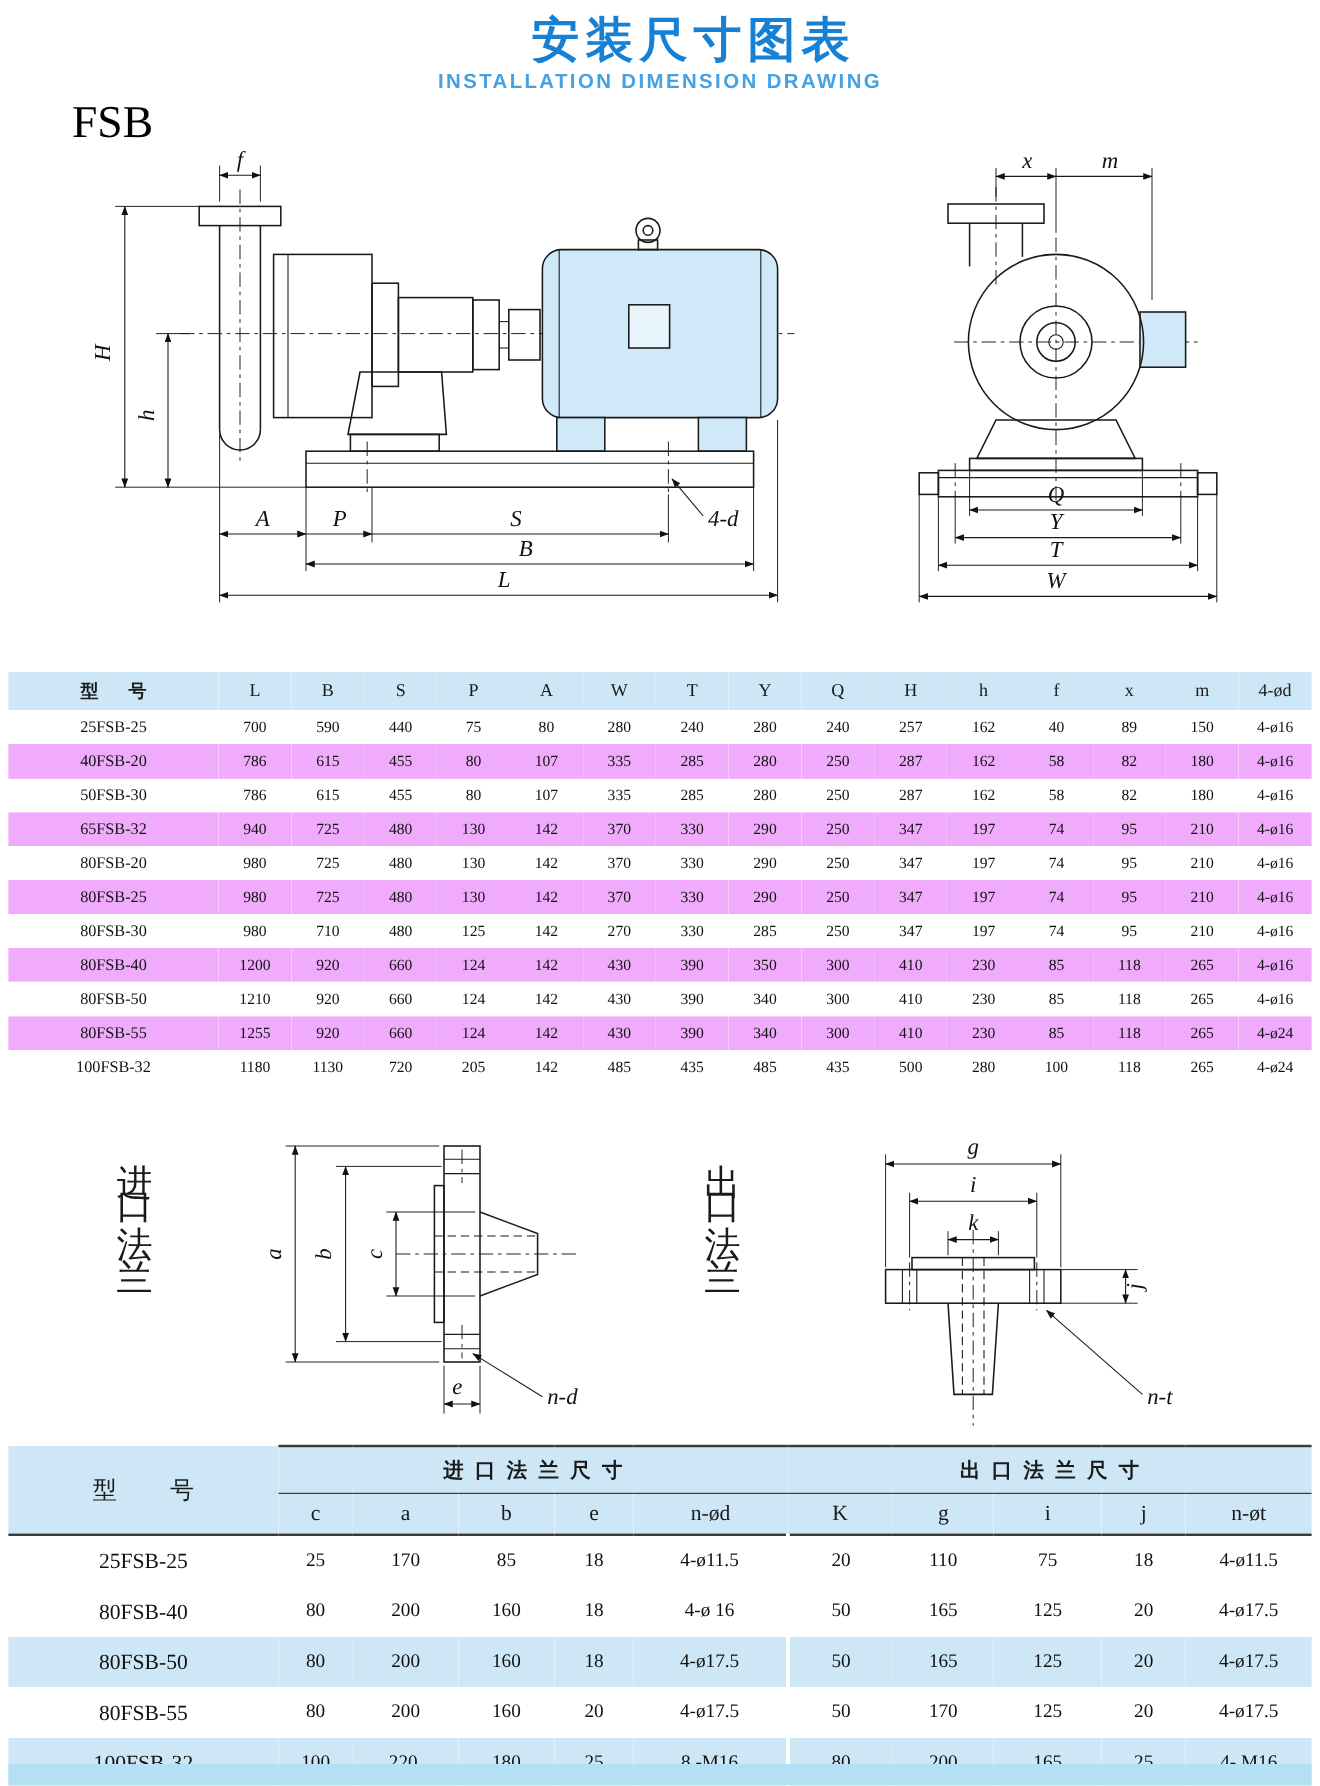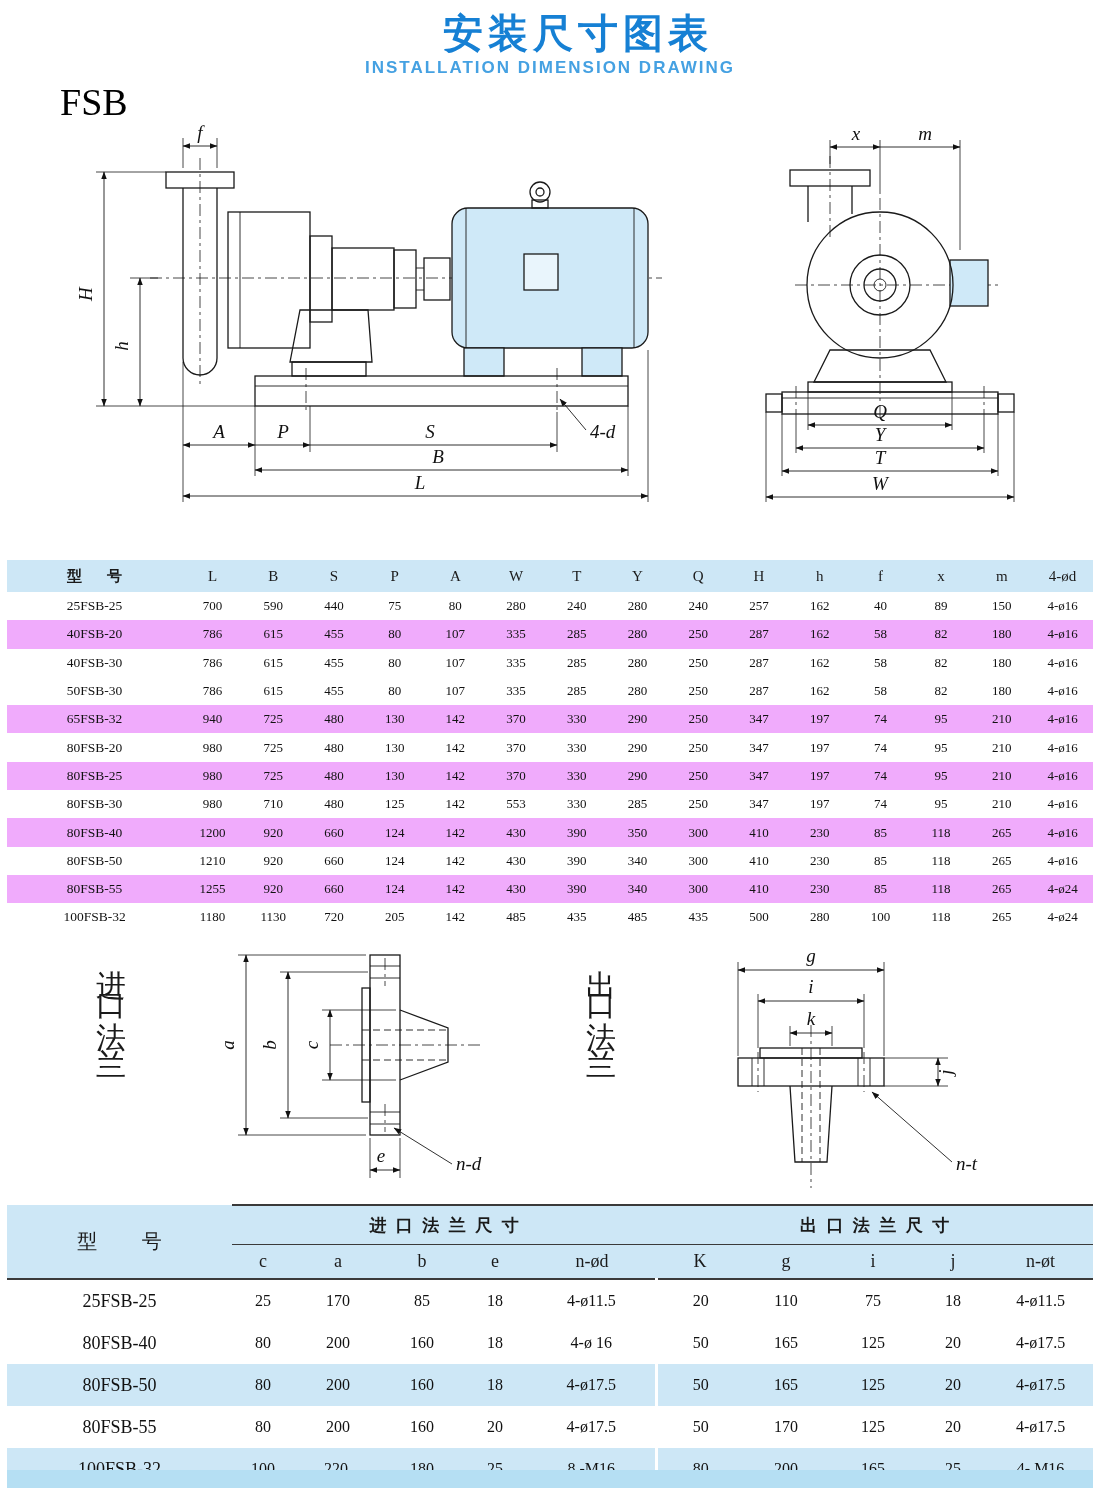--- a/index.html
+++ b/index.html
@@ -276,38 +276,20 @@
         <td>280</td>
         <td>250</td>
         <td>287</td>
         <td>162</td>
         <td>58</td>
         <td>82</td>
         <td>180</td>
         <td>4-ø16</td>
       </tr>
       <tr>
-        <td class="model">40FSB-30</td>
-        <td>786</td>
-        <td>615</td>
-        <td>455</td>
-        <td>80</td>
-        <td>107</td>
-        <td>335</td>
-        <td>285</td>
-        <td>280</td>
-        <td>250</td>
-        <td>287</td>
-        <td>162</td>
-        <td>58</td>
-        <td>82</td>
-        <td>180</td>
-        <td>4-ø16</td>
-      </tr>
-      <tr>
         <td class="model">50FSB-30</td>
         <td>786</td>
         <td>615</td>
         <td>455</td>
         <td>80</td>
         <td>107</td>
         <td>335</td>
         <td>285</td>
         <td>280</td>
         <td>250</td>
@@ -372,21 +354,21 @@
         <td>210</td>
         <td>4-ø16</td>
       </tr>
       <tr>
         <td class="model">80FSB-30</td>
         <td>980</td>
         <td>710</td>
         <td>480</td>
         <td>125</td>
         <td>142</td>
-        <td>553</td>
+        <td>270</td>
         <td>330</td>
         <td>285</td>
         <td>250</td>
         <td>347</td>
         <td>197</td>
         <td>74</td>
         <td>95</td>
         <td>210</td>
         <td>4-ø16</td>
       </tr>

